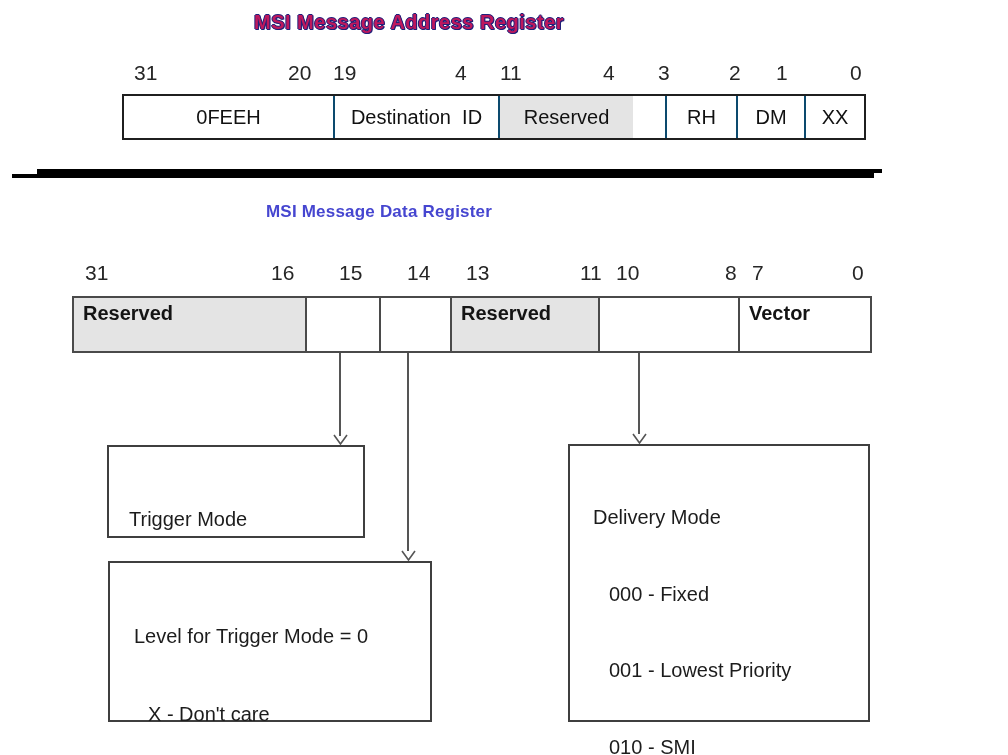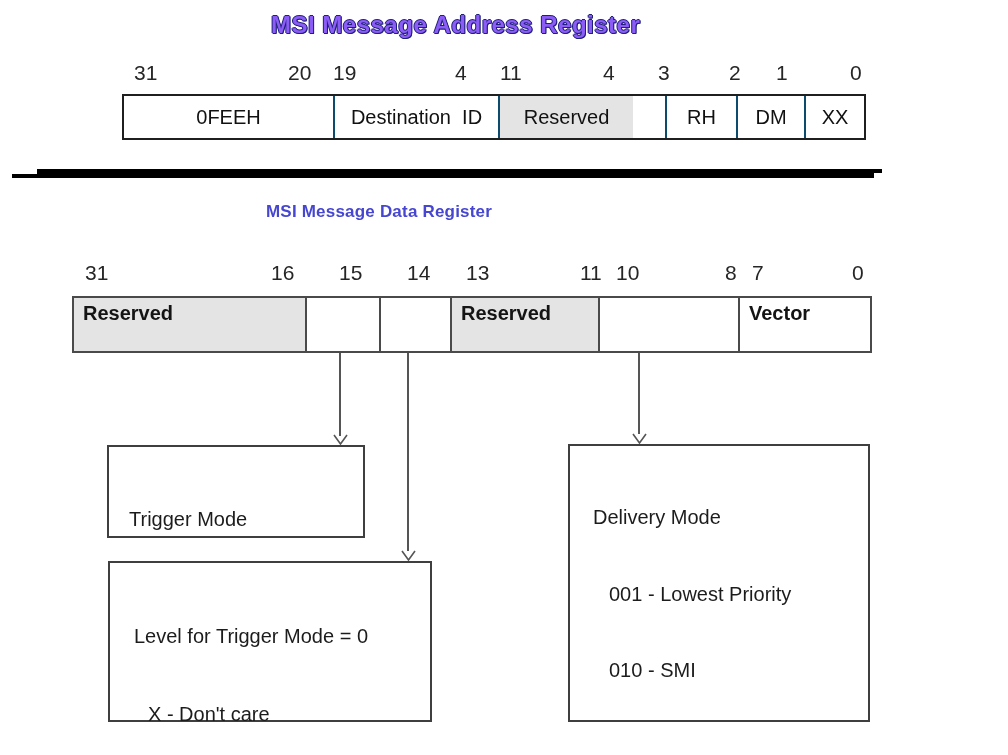--- a/index.html
+++ b/index.html
@@ -2,25 +2,24 @@
 <html><head>
 <meta charset="utf-8">
 <style>
   html,body{margin:0;padding:0;background:#ffffff;}
   .stage{
     position:relative;width:1008px;height:755px;background:#ffffff;overflow:hidden;
     font-family:"Liberation Sans","DejaVu Sans",sans-serif;
   }
   
   .title1{
-    position:absolute;left:254px;top:11px;font-size:24px;font-weight:bold;
-    color:#8b5cf6;letter-spacing:.5px;
+    position:absolute;left:254px;top:11px;font-size:20px;font-weight:bold;
+    color:#be185d;letter-spacing:.5px;
     text-shadow:1px 1px 0 #20207a,-1px 0 0 #20207a,0 -1px 0 #20207a,1px 0 0 #20207a,0 1px 0 #20207a;
     white-space:pre;
-    margin-left:17px;
   }
   .title2{
     position:absolute;left:266px;top:202px;font-size:17px;font-weight:bold;
     color:#4646d0;letter-spacing:.2px;white-space:pre;
   }
   
   .bit{position:absolute;font-size:21px;color:#262626;white-space:pre;}
   
   .reg{position:absolute;display:flex;box-sizing:border-box;background:#fff;}
   .reg1{left:122px;top:94px;width:744px;height:46px;border:2px solid #1f1f1f;}
@@ -134,20 +133,21 @@
   <div class="note lbox">
     <div>Level for Trigger Mode = 0</div>
     <div class="indent2">X - Don't care</div>
     
     
     
   </div>
 
   <div class="note dbox">
     <div>Delivery Mode</div>
+    <div class="item">000 - Fixed</div>
     <div class="item">001 - Lowest Priority</div>
     <div class="item">010 - SMI</div>
     
     
     
     
     
   </div>
 
 </div>

